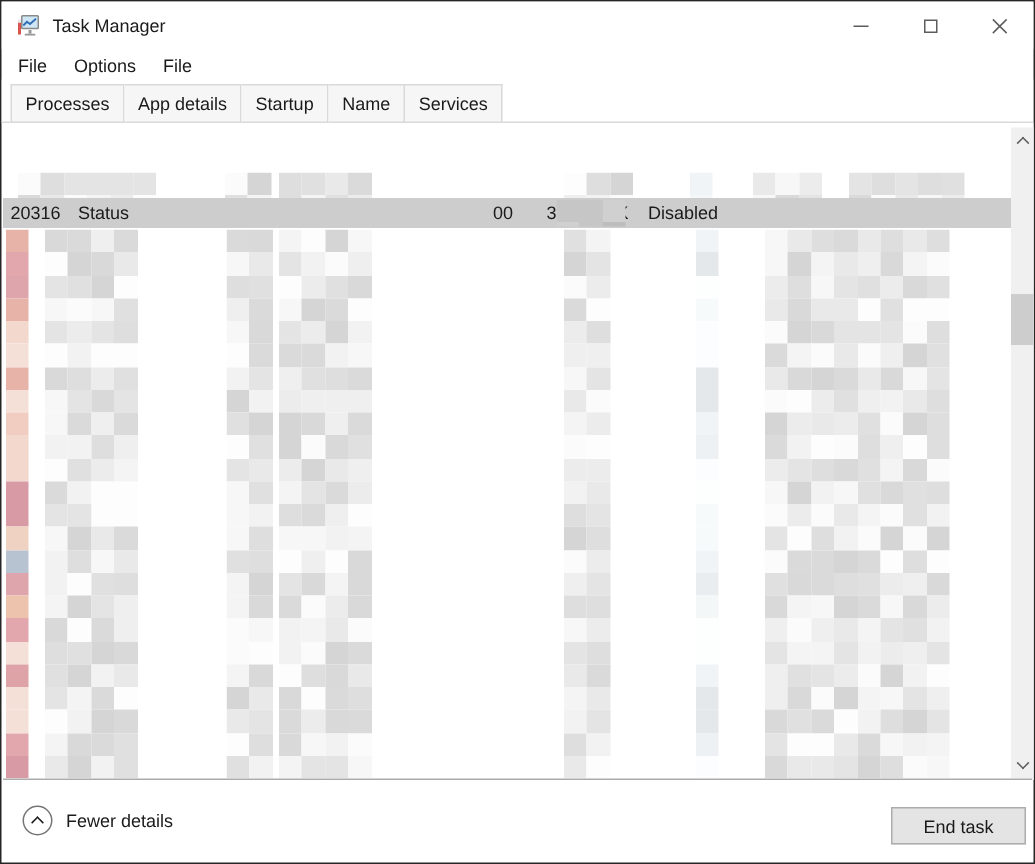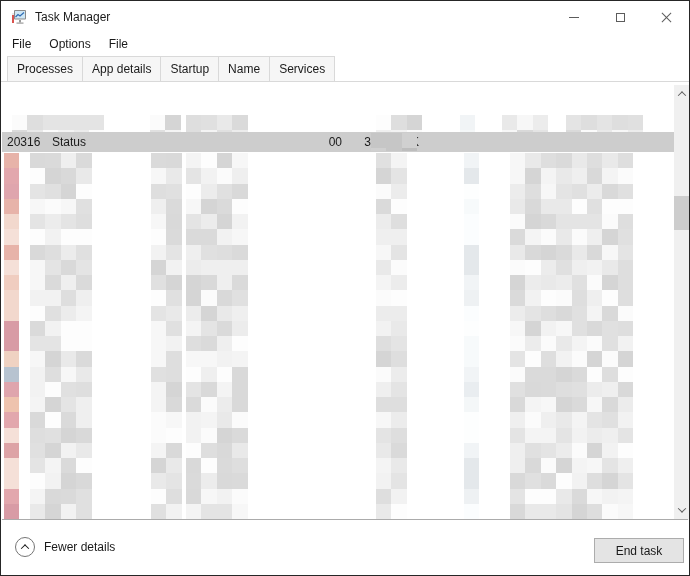--- a/index.html
+++ b/index.html
@@ -113,20 +113,21 @@
   </div>
 
   <div class="listpanel">
 
     <div class="selrow">
       <div class="rcell c1">20316</div>
       <div class="rcell c2">Status</div>
       <div class="rcell c3"></div>
       <div class="rcell c4 right">00</div>
       <div class="rcell c5 right">317,336 K</div>
+      <div class="rcell c6" style="padding-left:8px;">Disabled</div>
     </div>
 
     <div id="mosaic-root">
         <div class="mosaic" style="left: 10px; top: 33px; width: 95px; height: 17px;">
           <i style="background: rgb(251, 251, 251);"></i>
           <i style="background: rgb(222, 222, 222);"></i>
           <i style="background: rgb(228, 228, 228);"></i>
           <i style="background: rgb(228, 228, 228);"></i>
           <i style="background: rgb(228, 228, 228);"></i>
           <i style="background: rgb(228, 228, 228);"></i>

